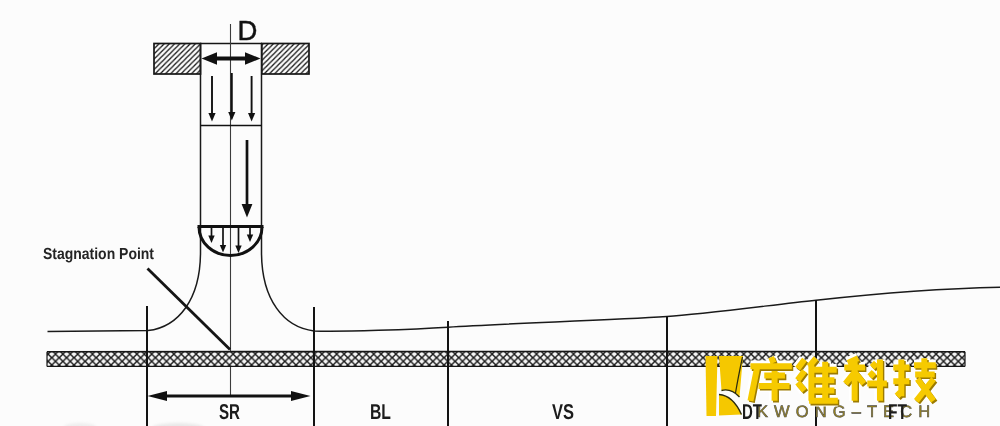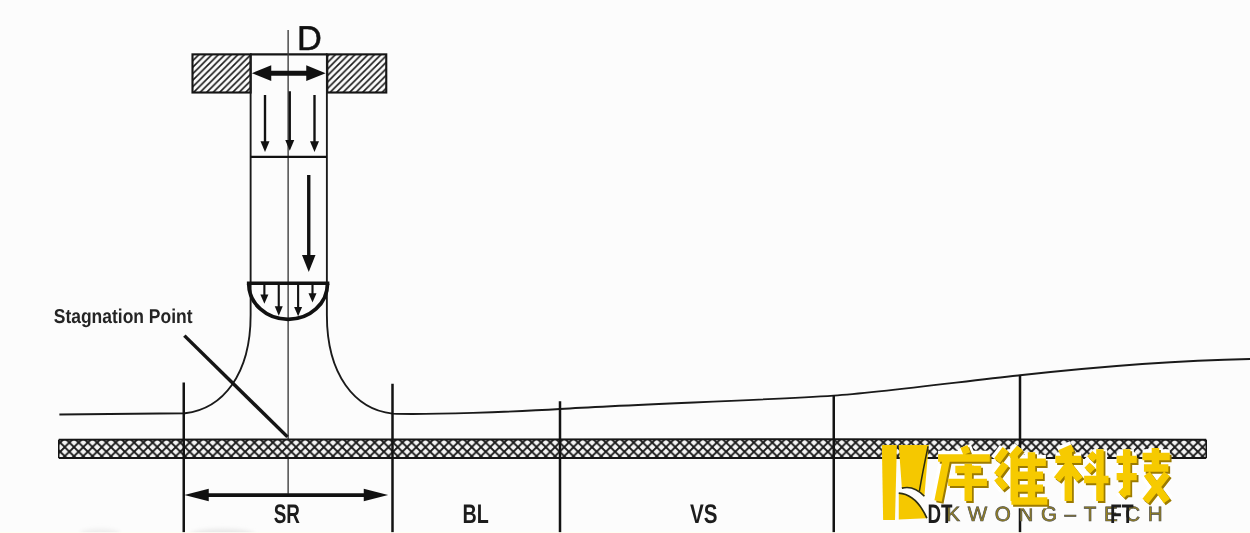--- a/index.html
+++ b/index.html
@@ -1,16 +1,16 @@
 <!DOCTYPE html>
 <html><head>
 <meta charset="utf-8">
 <style>
   html,body{margin:0;padding:0;background:#ffffff;}
-  #wrap{position:relative;width:1000px;height:426px;overflow:hidden;background:#fef9c3;}
+  #wrap{position:relative;width:1000px;height:426px;overflow:hidden;background:#86efac;}
   svg{display:block;}
   text{font-family:"Liberation Sans",sans-serif;text-rendering:geometricPrecision;}
 </style>
 </head>
 <body>
 <div id="wrap">
 <svg width="1000" height="426" viewBox="0 0 1000 426">
 <defs>
   <pattern id="blockhatch" width="5.2" height="5.2" patternUnits="userSpaceOnUse">
     <path d="M-1,6.2 L6.2,-1 M-3.6,3.6 L3.6,-3.6 M1.6,8.8 L8.8,1.6" stroke="#181818" stroke-width="1.3" fill="none"></path>

